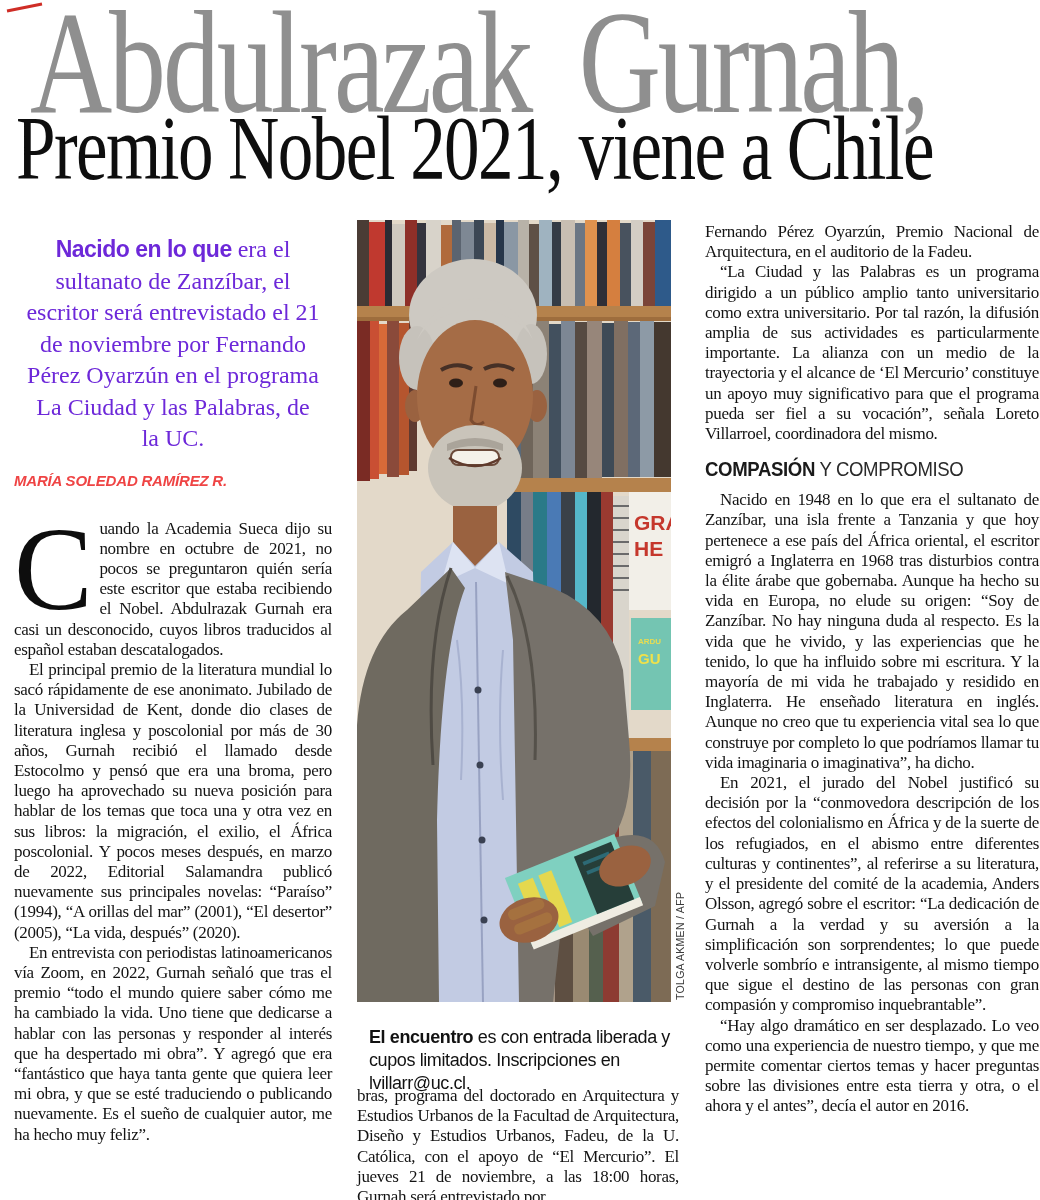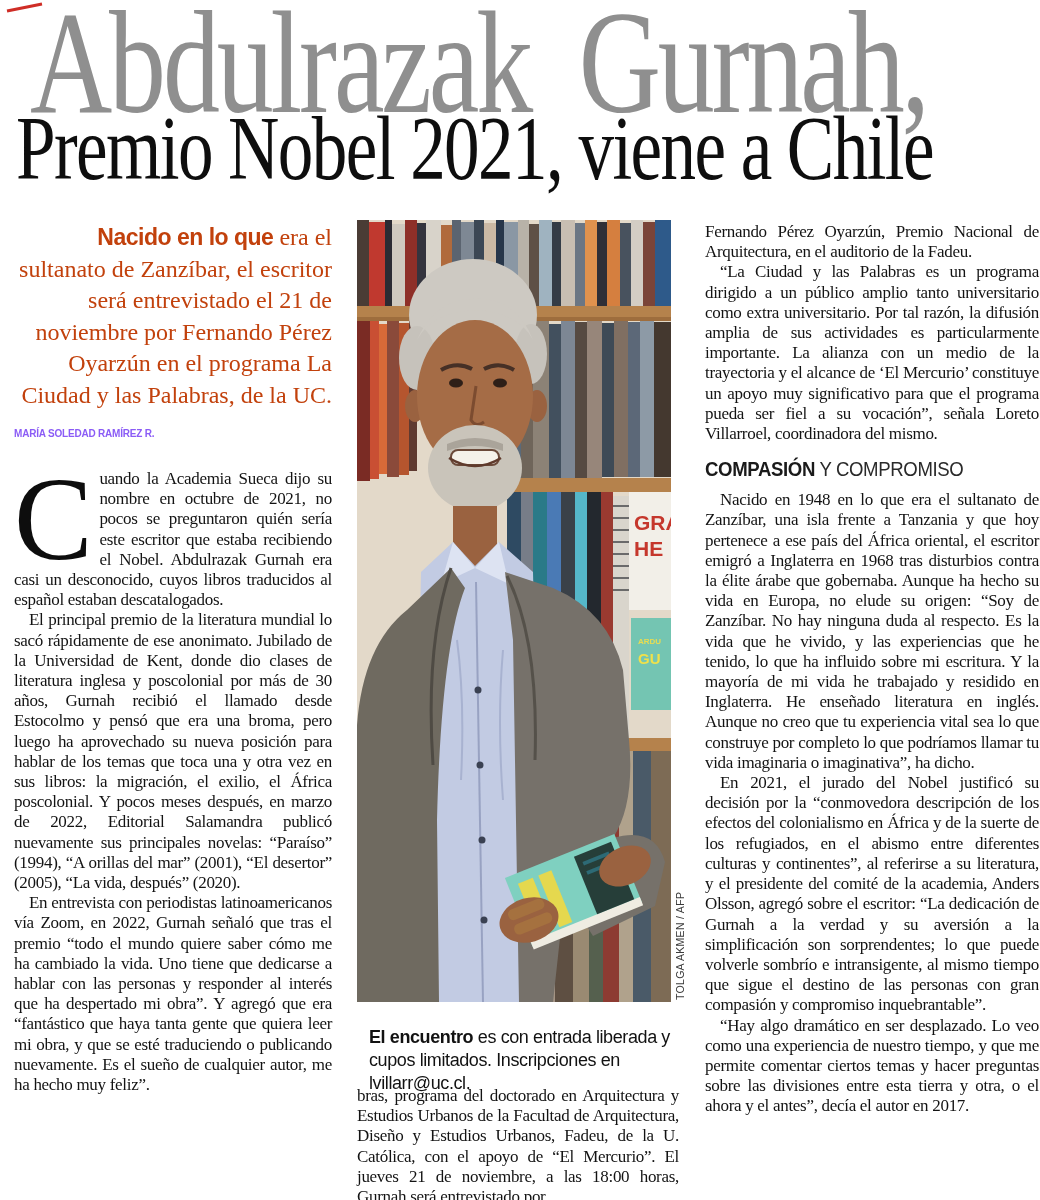--- a/index.html
+++ b/index.html
@@ -18,25 +18,25 @@
        letter-spacing:-2px;
        transform:scaleX(0.79);transform-origin:left top;}
 
   .corner-mark{position:absolute;left:4px;top:1px;}
 
   
   .col{position:absolute;top:222px;}
   .col-left{left:14px;width:318px;}
   .col-right{left:692px;width:334px;margin-left:13px;}
 
-  .lead{margin:0;font-size:24px;line-height:31.5px;color:#c2410c;text-align:right;}
+  .lead{margin:12px;font-size:24px;line-height:31.5px;color:#6d28d9;text-align:center;}
   .lead-bold{font-family:"Liberation Sans", sans-serif;font-weight:700;
              font-size:23px;letter-spacing:-0.5px;}
   .byline{margin-top:17px;font-family:"Liberation Sans", sans-serif;
-          font-weight:700;font-size:10px;letter-spacing:-0.2px;color:#8b5cf6;}
+          font-weight:700;font-size:15px;letter-spacing:-0.2px;color:#ef4444;font-style:italic;}
 
   .body p{margin:0;font-size:17px;line-height:20.2px;letter-spacing:-0.3px;
           text-align:justify;color:#131313;}
   .body p.ind{text-indent:15px;}
   .col-left .body{margin-top:30px;}
 
   .dropcap{float:left;font-family:"Liberation Serif", serif;
            font-size:118px;line-height:0.82em;height:78px;
            margin:3px 7px 0 0;color:#0d0d0d;}
 
@@ -241,16 +241,16 @@
   <div class="mid-body">
     <p>bras, programa del doctorado en Arquitectura y Estudios Urbanos de la Facultad de Arquitectura, Diseño y Estudios Urbanos, Fadeu, de la U. Católica, con el apoyo de “El Mercurio”. El jueves 21 de noviembre, a las 18:00 horas, Gurnah será entrevistado por</p>
   </div>
 
   <div class="col col-right body">
     <p>Fernando Pérez Oyarzún, Premio Nacional de Arquitectura, en el auditorio de la Fadeu.</p>
     <p class="ind">“La Ciudad y las Palabras es un programa dirigido a un público amplio tanto universitario como extra universitario. Por tal razón, la difusión amplia de sus actividades es particularmente importante. La alianza con un medio de la trayectoria y el alcance de ‘El Mercurio’ constituye un apoyo muy significativo para que el programa pueda ser fiel a su vocación”, señala Loreto Villarroel, coordinadora del mismo.</p>
     <div class="subhead"><span class="sb-b">COMPASIÓN</span><span class="sb-r"> Y COMPROMISO</span></div>
     <p class="ind">Nacido en 1948 en lo que era el sultanato de Zanzíbar, una isla frente a Tanzania y que hoy pertenece a ese país del África oriental, el escritor emigró a Inglaterra en 1968 tras disturbios contra la élite árabe que gobernaba. Aunque ha hecho su vida en Europa, no elude su origen: “Soy de Zanzíbar. No hay ninguna duda al respecto. Es la vida que he vivido, y las experiencias que he tenido, lo que ha influido sobre mi escritura. Y la mayoría de mi vida he trabajado y residido en Inglaterra. He enseñado literatura en inglés. Aunque no creo que tu experiencia vital sea lo que construye por completo lo que podríamos llamar tu vida imaginaria o imaginativa”, ha dicho.</p>
     <p class="ind">En 2021, el jurado del Nobel justificó su decisión por la “conmovedora descripción de los efectos del colonialismo en África y de la suerte de los refugiados, en el abismo entre diferentes culturas y continentes”, al referirse a su literatura, y el presidente del comité de la academia, Anders Olsson, agregó sobre el escritor: “La dedicación de Gurnah a la verdad y su aversión a la simplificación son sorprendentes; lo que puede volverle sombrío e intransigente, al mismo tiempo que sigue el destino de las personas con gran compasión y compromiso inquebrantable”.</p>
-    <p class="ind">“Hay algo dramático en ser desplazado. Lo veo como una experiencia de nuestro tiempo, y que me permite comentar ciertos temas y hacer preguntas sobre las divisiones entre esta tierra y otra, o el ahora y el antes”, decía el autor en 2017.</p>
+    <p class="ind">“Hay algo dramático en ser desplazado. Lo veo como una experiencia de nuestro tiempo, y que me permite comentar ciertos temas y hacer preguntas sobre las divisiones entre esta tierra y otra, o el ahora y el antes”, decía el autor en 2016.</p>
   </div>
 
 </div>
 
 </body></html>

